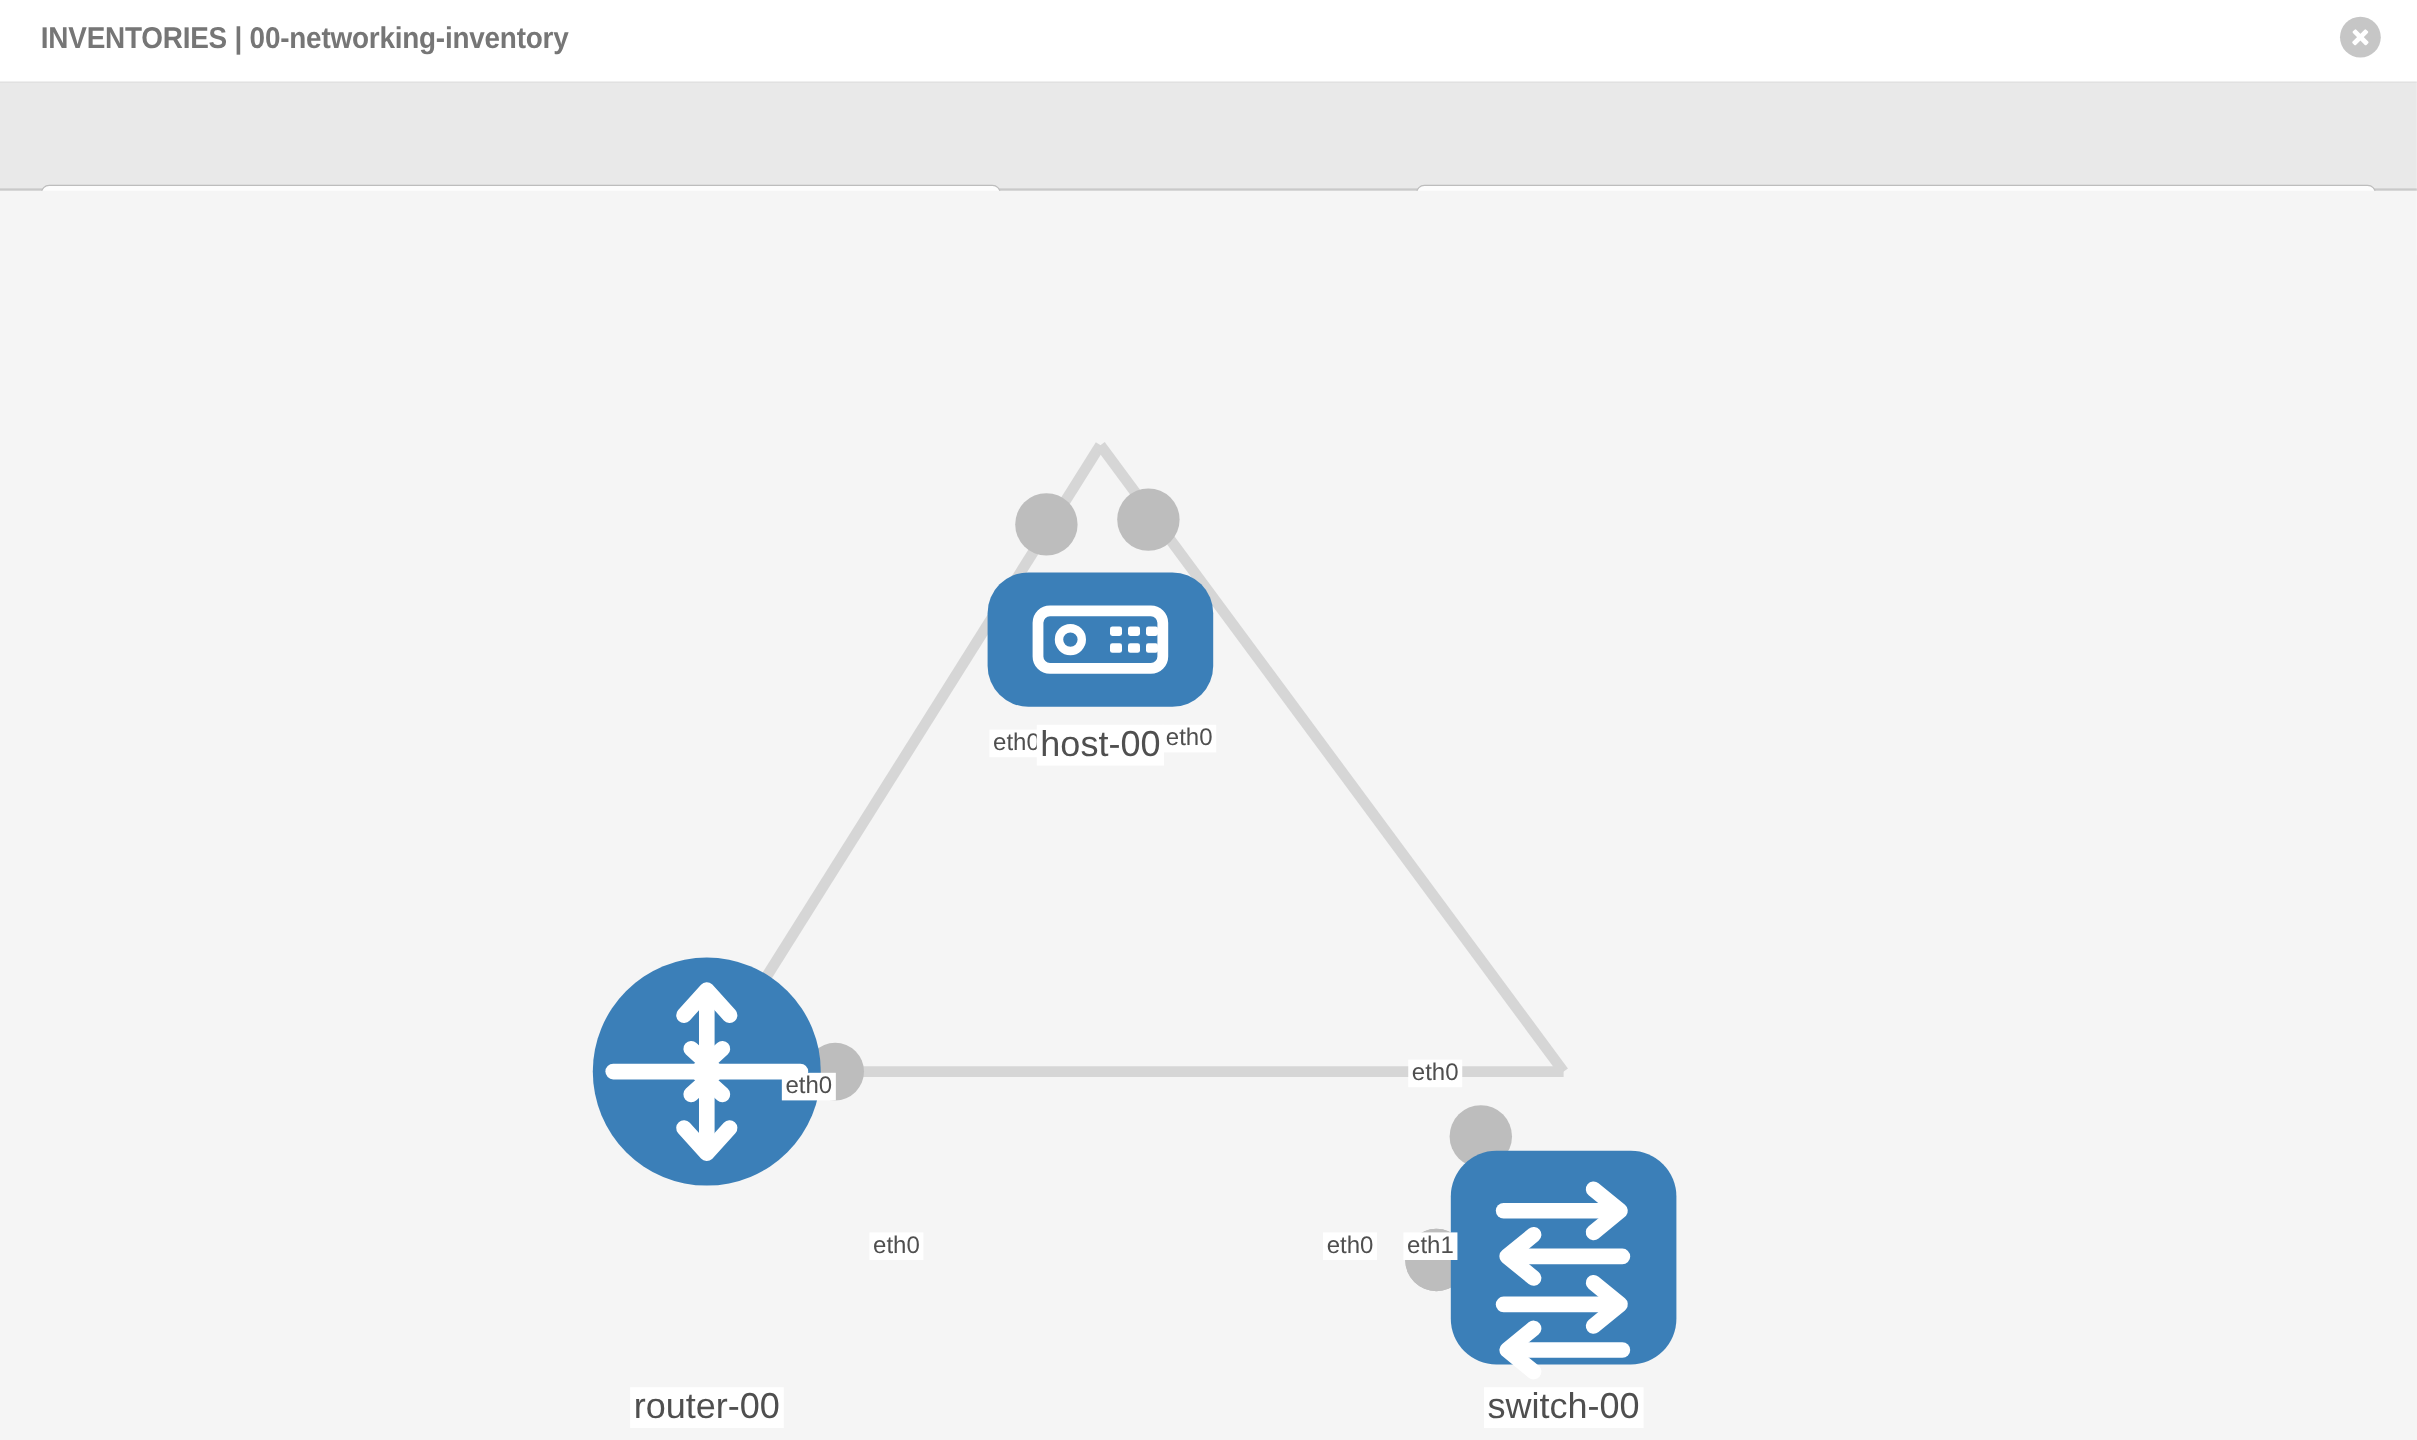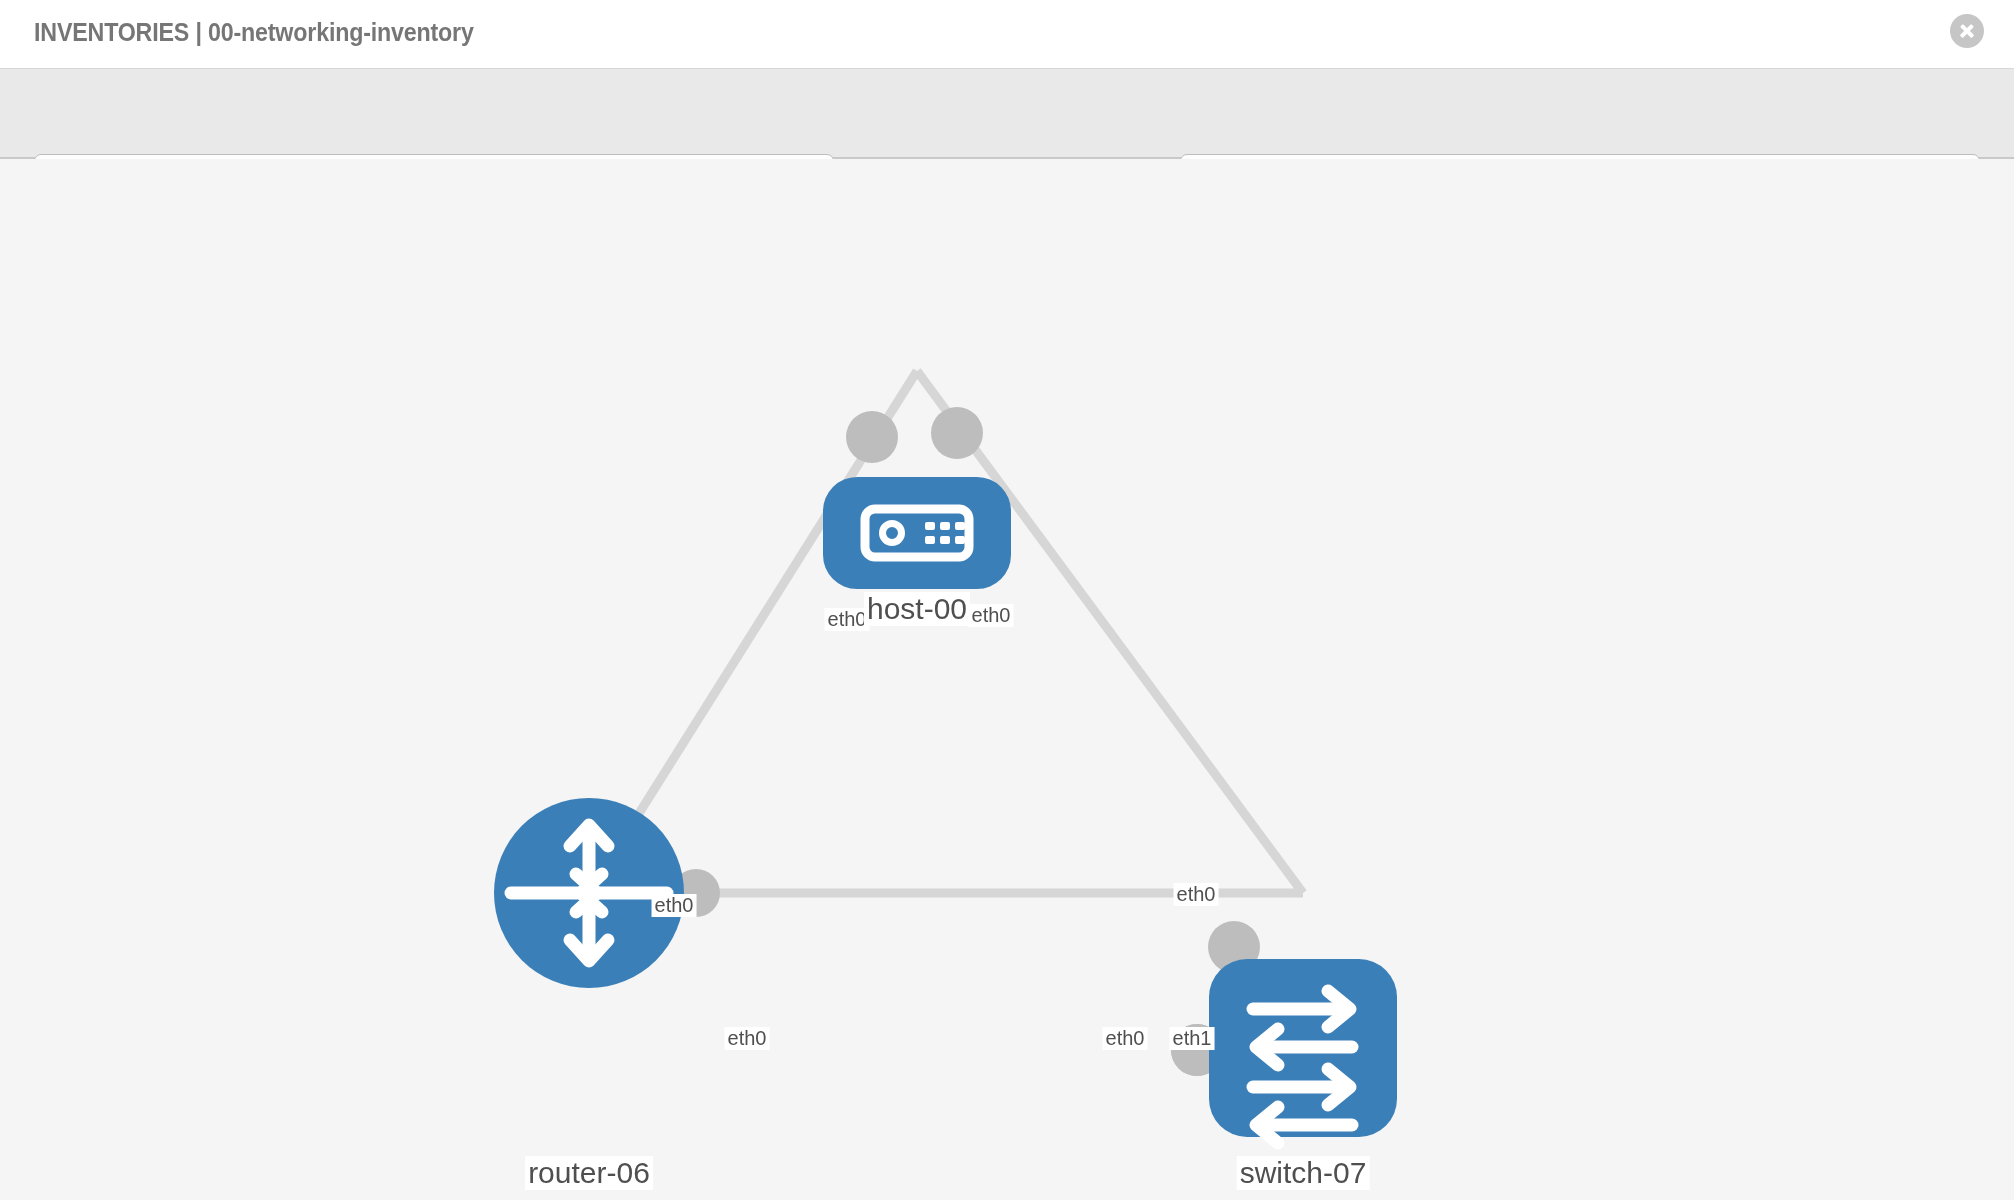--- a/index.html
+++ b/index.html
@@ -259,31 +259,31 @@
         <polyline points="1328,910 1350,928 1328,946"></polyline>
 
         <line x1="1352" y1="966" x2="1258" y2="966"></line>
         <polyline points="1278,948 1256,966 1278,984"></polyline>
       </g>
     </g>
   </svg>
 
   <div class="node-label label-iface" style="left:847px; top:449px;">eth0</div>
 
-  <div class="node-label label-node" style="left:917px; top:433px;">host-00</div>
+  <div class="node-label label-node" style="left:917px; top:445px;">host-00</div>
 
   <div class="node-label label-iface" style="left:991px; top:445px;">eth0</div>
 
   <div class="node-label label-iface" style="left:674px; top:735px;">eth0</div>
 
   <div class="node-label label-iface" style="left:1196px; top:724px;">eth0</div>
 
   <div class="node-label label-iface" style="left:747px; top:868px;">eth0</div>
 
   <div class="node-label label-iface" style="left:1125px; top:868px;">eth0</div>
 
   <div class="node-label label-iface" style="left:1192px; top:868px;">eth1</div>
 
-  <div class="node-label label-node" style="left:589px; top:997px;">router-06</div>
-
-  <div class="node-label label-node" style="left:1303px; top:997px;">switch-07</div>
+  <div class="node-label label-node" style="left:589px; top:997px;">router-00</div>
+
+  <div class="node-label label-node" style="left:1303px; top:997px;">switch-00</div>
 
 </div>
 
 </body></html>

